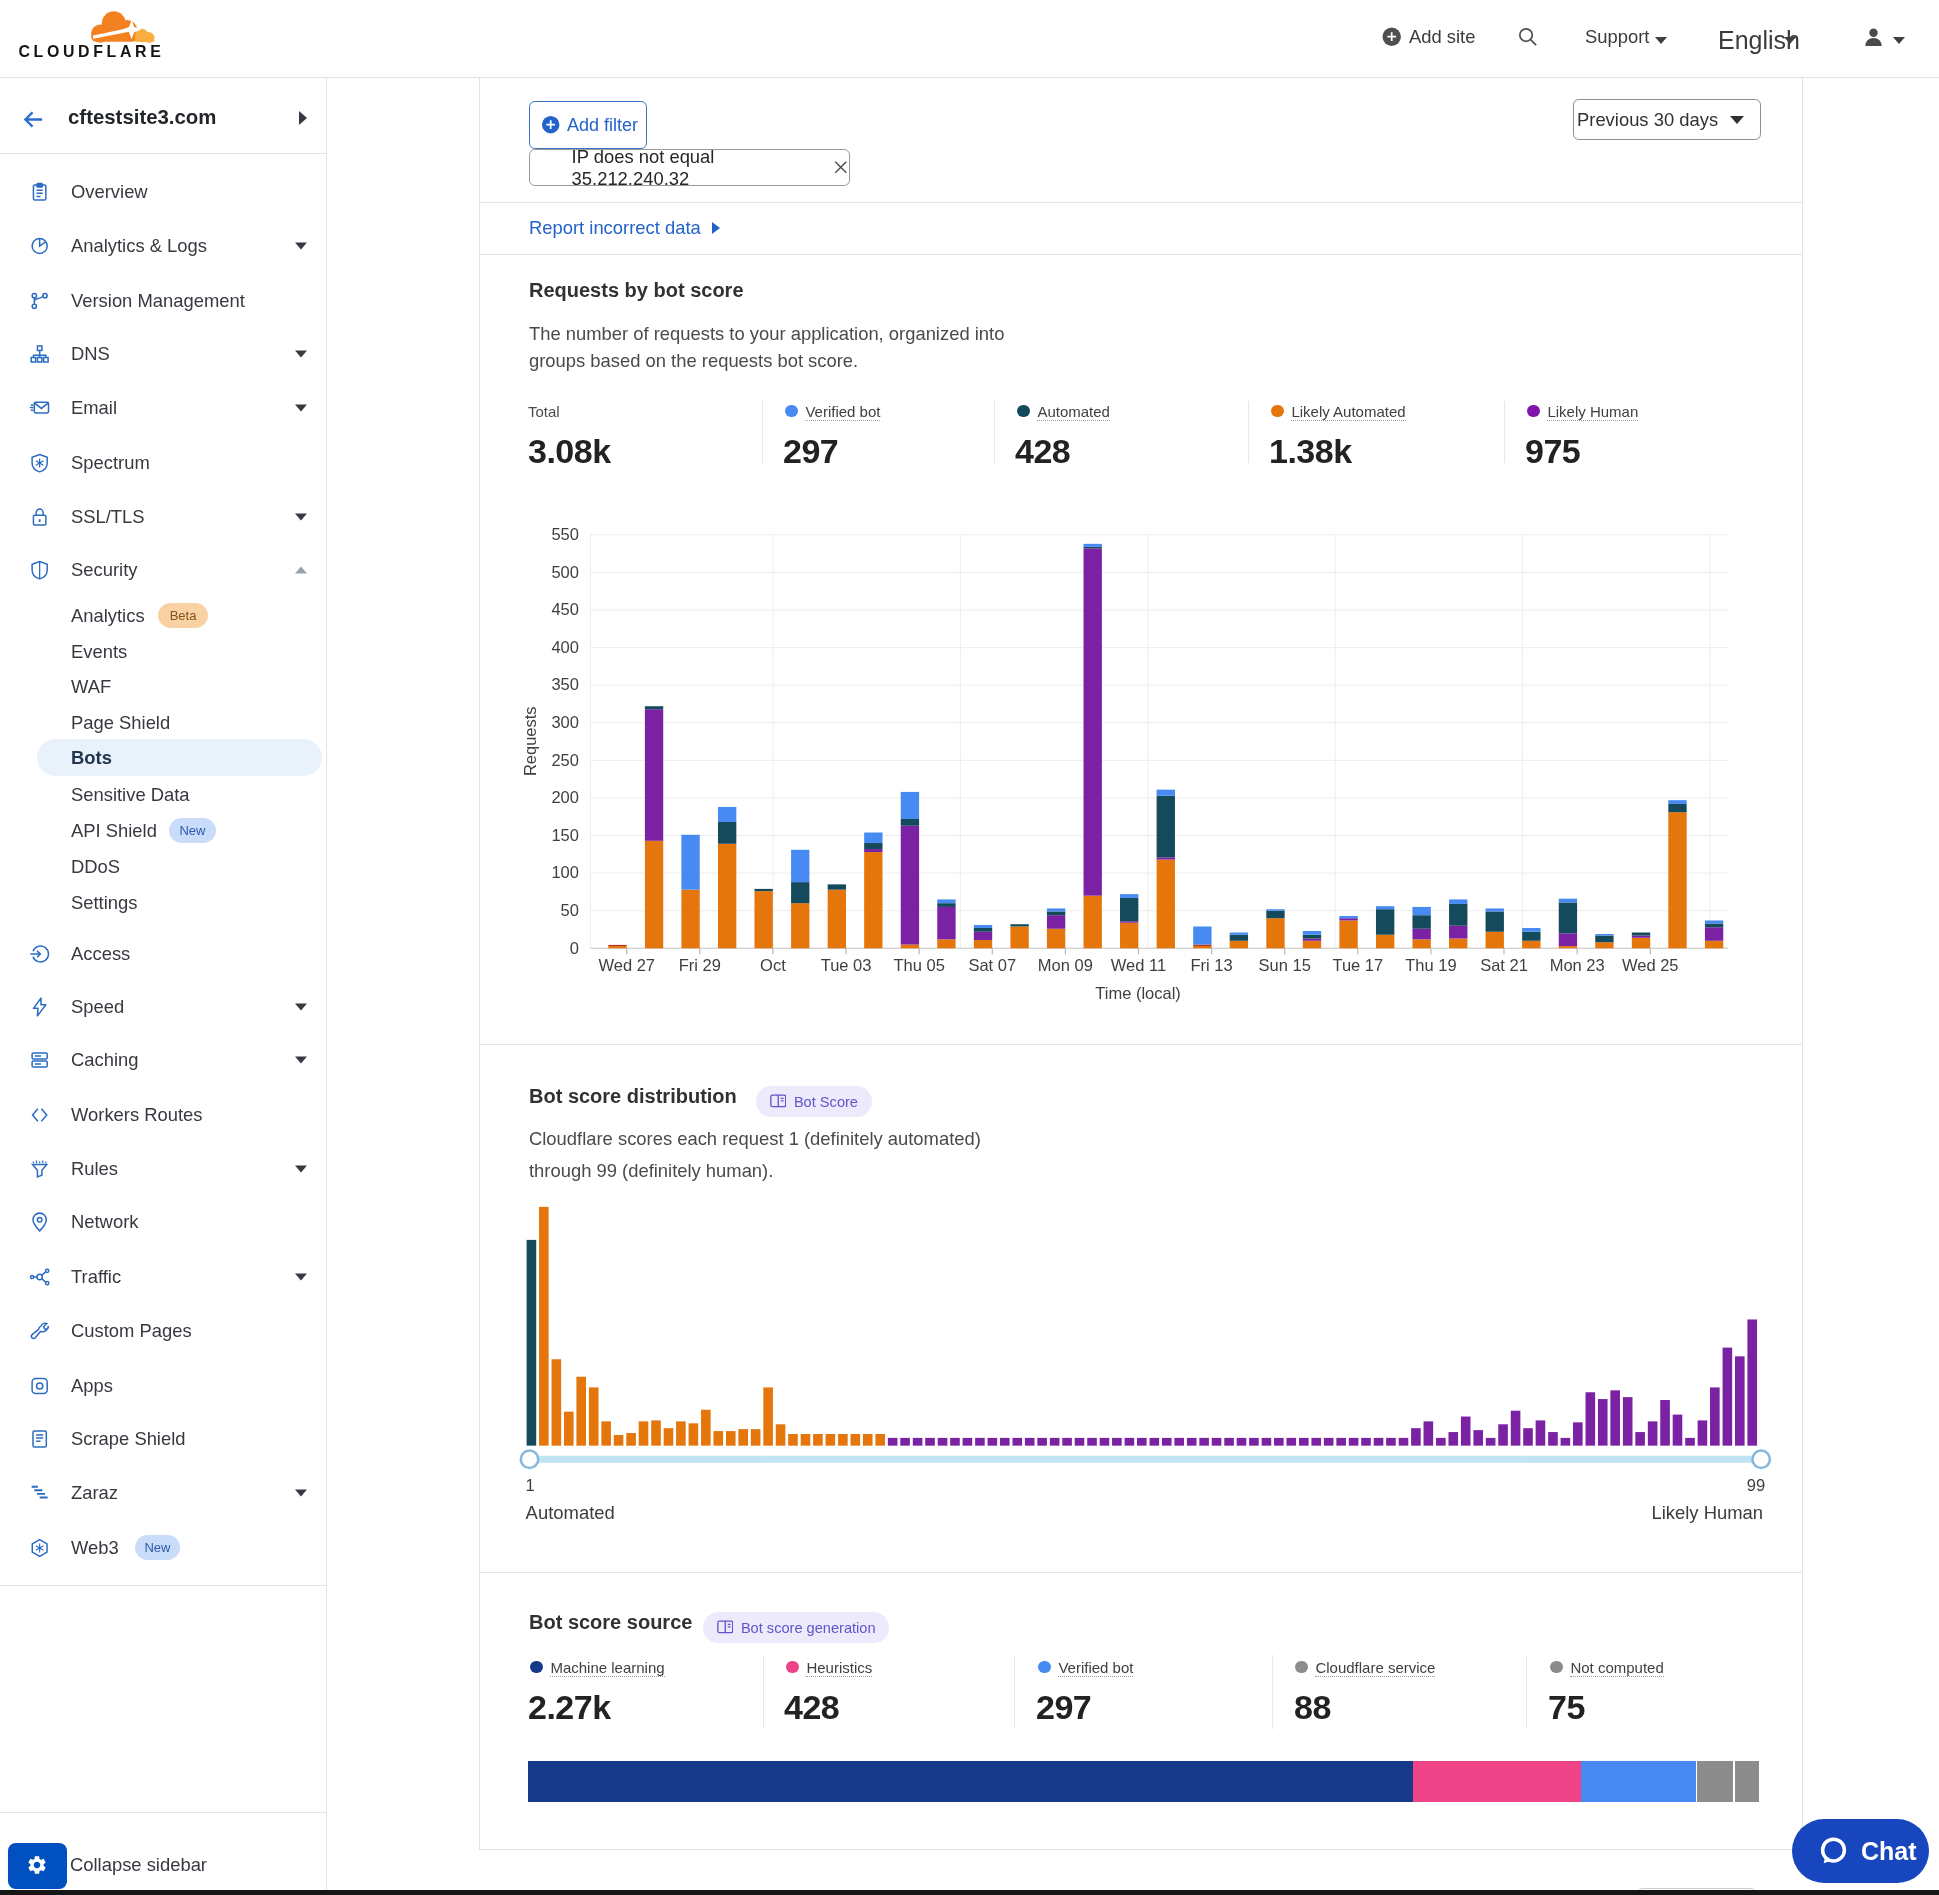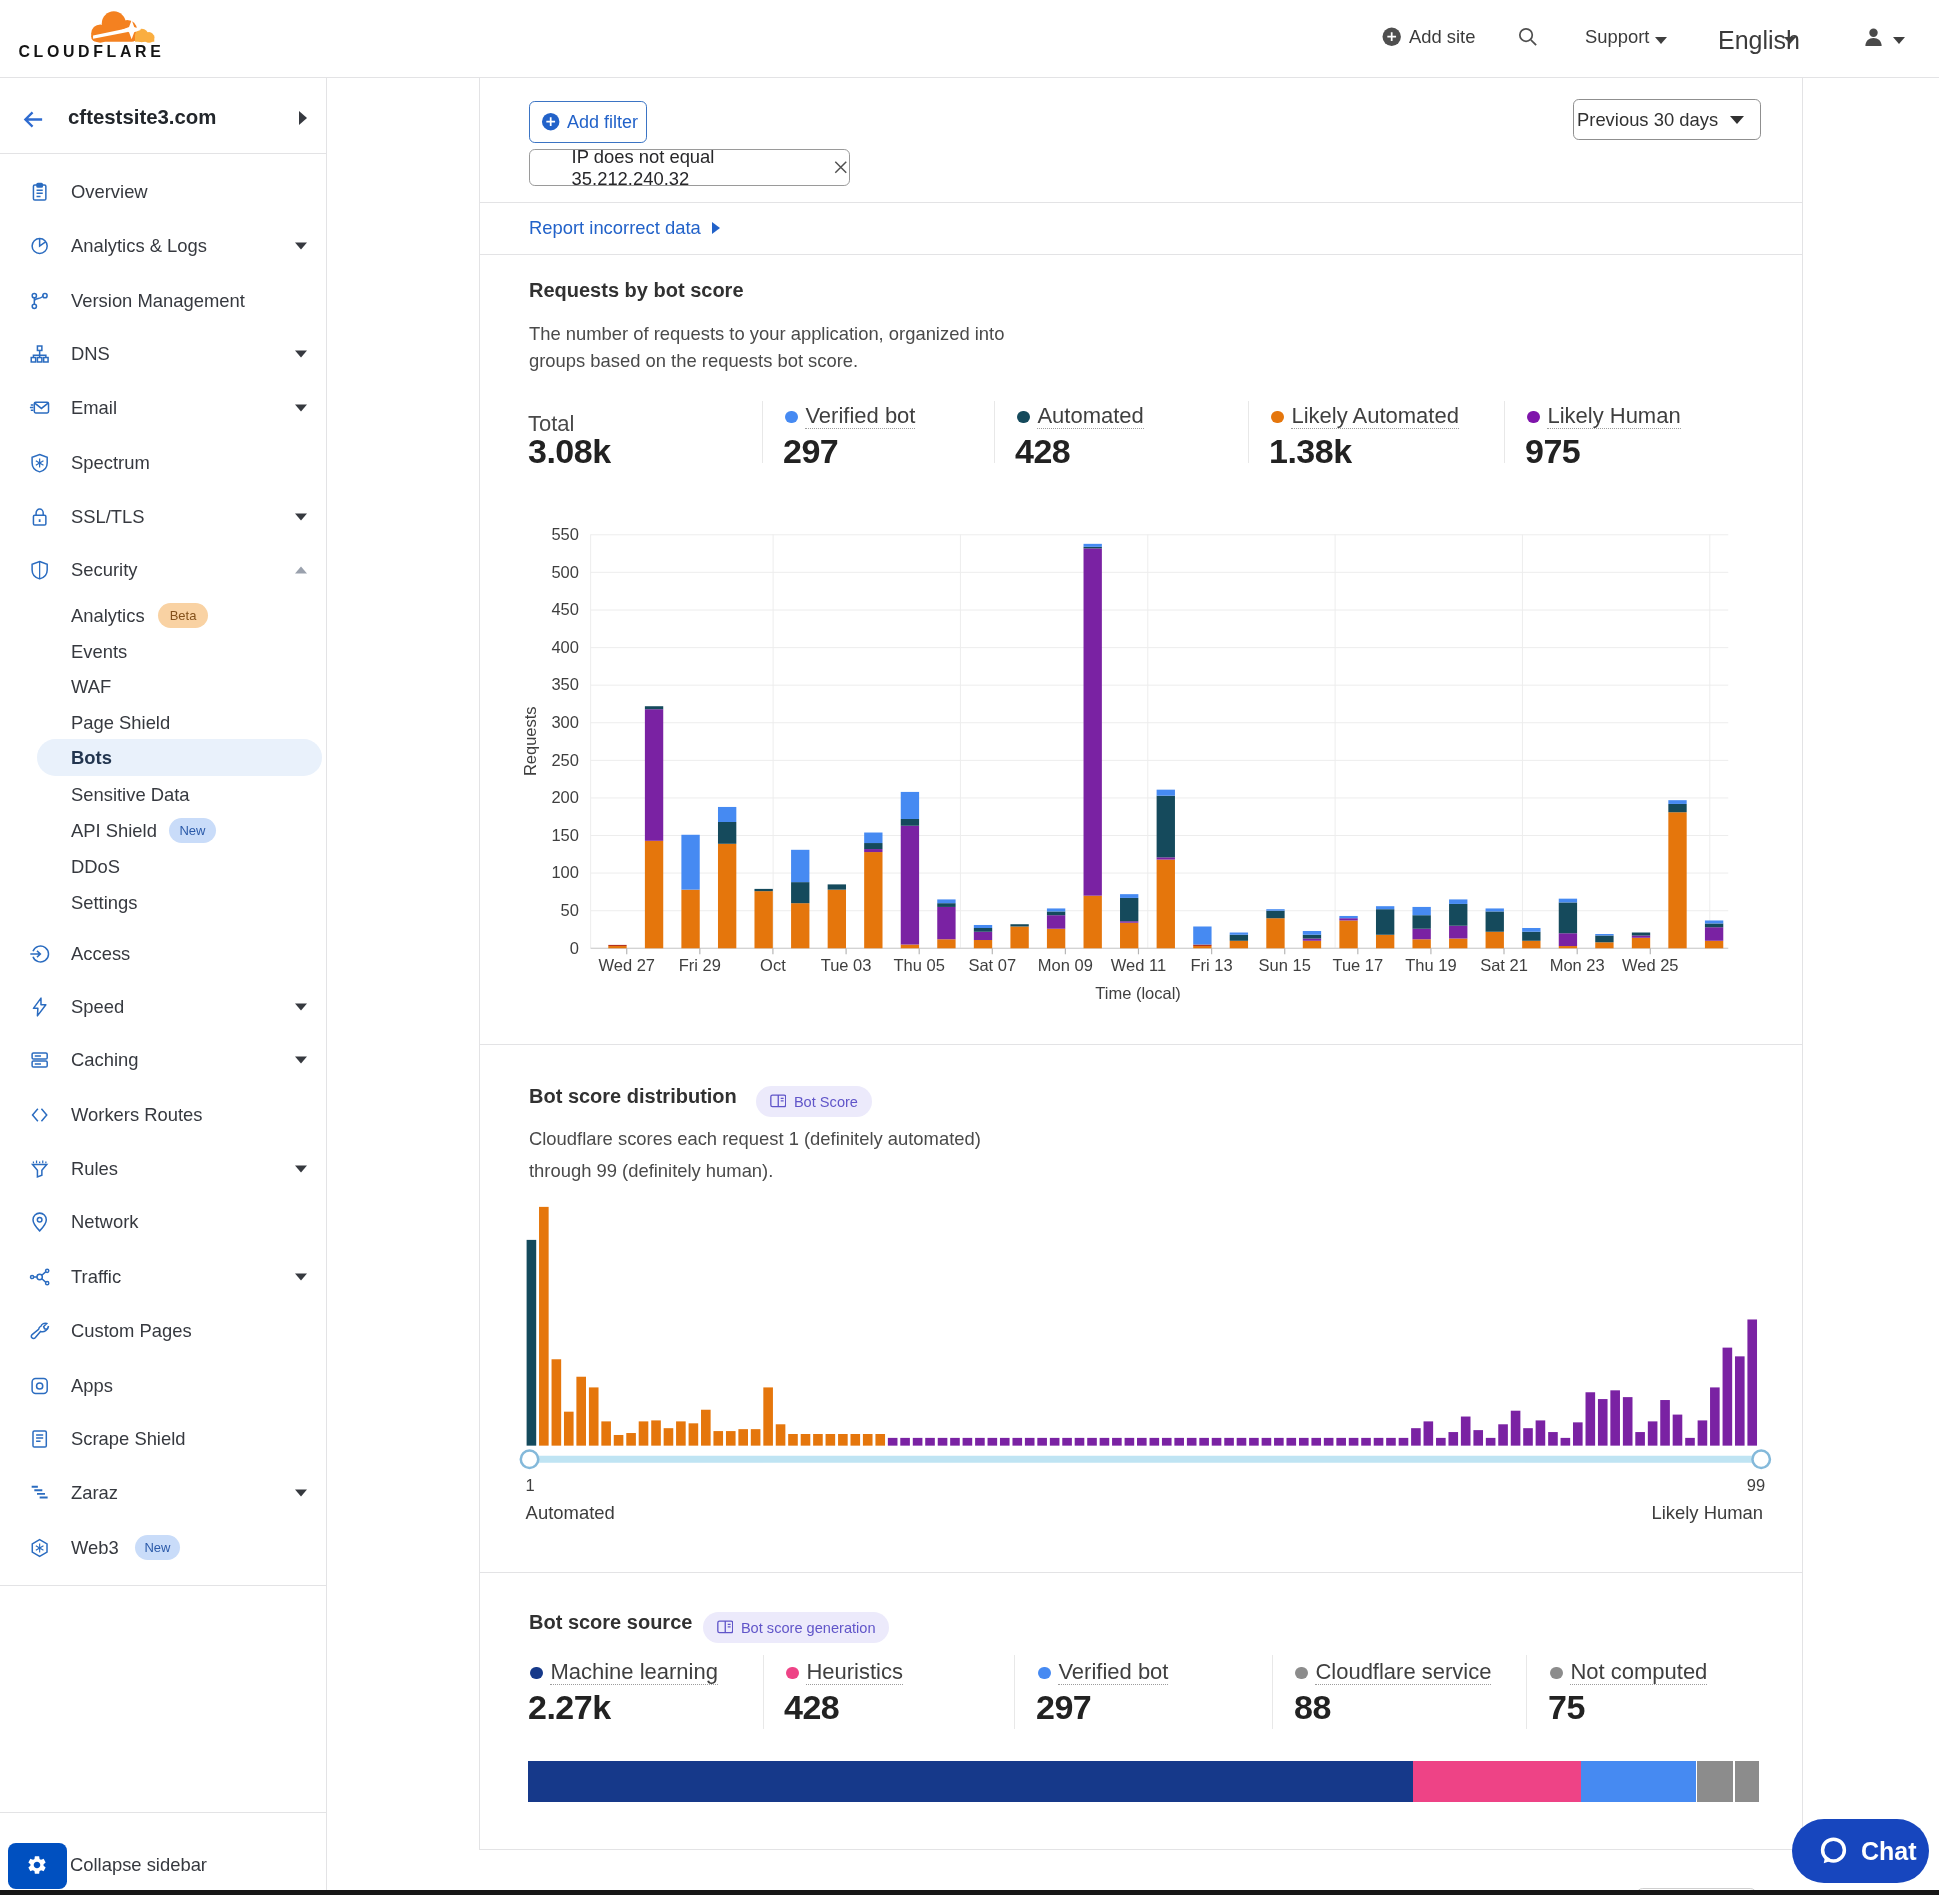--- a/index.html
+++ b/index.html
@@ -10,21 +10,21 @@
 .mi{position:absolute;left:0;width:326px;height:54px;}
 .mi .lbl{position:absolute;left:71px;top:50%;transform:translateY(-50%);font-size:18.4px;color:#36393f;}
 .mi svg.ic{position:absolute;left:29px;top:50%;transform:translateY(-50%);}
 .si{position:absolute;left:71px;width:255px;height:36px;font-size:18.4px;color:#36393f;}
 .si span{position:absolute;left:0;top:50%;transform:translateY(-50%);}
 .caret{position:absolute;right:19.4px;top:50%;transform:translateY(-50%);width:0;height:0;
  border-left:6.8px solid transparent;border-right:6.8px solid transparent;border-top:7.8px solid #36393f;}
 .pill{position:absolute;border-radius:12.6px;font-size:13px;display:flex;align-items:center;justify-content:center;}
 .h2{position:absolute;font-size:20px;font-weight:700;color:#313131;}
 .p{position:absolute;font-size:18.4px;color:#4a4a4a;line-height:27px;}
-.statlbl{font-size:22px;color:#3f3f3f;margin-top:8px;}
+.statlbl{font-size:15px;color:#3f3f3f;}
 .statval{position:absolute;font-size:34px;font-weight:700;color:#222;letter-spacing:-0.5px;}
 .dotted{border-bottom:1.9px dotted #9d9d9d;padding-bottom:0px;}
 .dot{display:inline-block;width:12.6px;height:12.6px;border-radius:50%;margin-right:7.8px;vertical-align:middle;position:relative;top:-1.9px;}
 .badge{position:absolute;background:#eceafb;border-radius:15.5px;color:#6055c9;font-size:14.6px;
  display:flex;align-items:center;padding:0 13.6px;height:31px;box-sizing:border-box;}
 </style></head>
 <body>
 
 <svg class="abs" style="left:17.5px;top:7.8px" width="155" height="53" viewBox="0 0 160 55">
 <g fill="#f48120">
@@ -265,21 +265,21 @@
   </div>
 <div class="pill" style="left:158px;top:603px;width:50px;height:25px;background:#f9d2a3;color:#84511b">Beta</div>
 <div class="pill" style="left:169px;top:818px;width:47px;height:25px;background:#c9dcf9;color:#2b5aa9">New</div>
 <div class="hline" style="left:0;top:1585px;width:326px"></div>
 <div class="hline" style="left:0;top:1812px;width:326px"></div>
 <div class="abs" style="left:7.8px;top:1843px;width:59px;height:46px;background:#0050c0;border-radius:7.8px"></div>
 <svg class="abs" style="left:26px;top:1854px" width="22" height="22" viewBox="0 0 24 24" fill="#fff">
     <path d="M19.14 12.94c.04-.3.06-.61.06-.94 0-.32-.02-.64-.07-.94l2.03-1.58c.18-.14.23-.41.12-.61l-1.92-3.32c-.12-.22-.37-.29-.59-.22l-2.39.96c-.5-.38-1.03-.7-1.62-.94l-.36-2.54c-.04-.24-.24-.41-.48-.41h-3.84c-.24 0-.43.17-.47.41l-.36 2.54c-.59.24-1.13.57-1.62.94l-2.39-.96c-.22-.08-.47 0-.59.22L2.74 8.87c-.12.21-.08.47.12.61l2.03 1.58c-.05.3-.09.63-.09.94s.02.64.07.94l-2.03 1.58c-.18.14-.23.41-.12.61l1.92 3.32c.12.22.37.29.59.22l2.39-.96c.5.38 1.03.7 1.62.94l.36 2.54c.05.24.24.41.48.41h3.84c.24 0 .44-.17.47-.41l.36-2.54c.59-.24 1.13-.56 1.62-.94l2.39.96c.22.08.47 0 .59-.22l1.92-3.32c.12-.22.07-.47-.12-.61l-2.01-1.58zM12 15.6c-1.98 0-3.6-1.62-3.6-3.6s1.62-3.6 3.6-3.6 3.6 1.62 3.6 3.6-1.62 3.6-3.6 3.6z"></path>
   </svg>
 <div class="abs" style="left:70px;top:1854px;font-size:18.4px;color:#36393f">Collapse sidebar</div>
-<div class="abs" style="left:529px;top:101px;width:118px;height:42px;border:1px solid #3b74c4;border-radius:5.8px;box-sizing:border-box;display:flex;align-items:center;text-align:right;">
+<div class="abs" style="left:529px;top:101px;width:118px;height:48px;border:1px solid #3b74c4;border-radius:5.8px;box-sizing:border-box;display:flex;align-items:center;text-align:right;">
 <svg style="margin-left:10.7px" width="19.4" height="19.4" viewBox="0 0 20 20">
       <circle cx="10" cy="10" r="9" fill="#2262c9"></circle>
       <path d="M10 5.5v9M5.5 10h9" stroke="#fff" stroke-width="1.8"></path>
     </svg>
 <span style="margin-left:6.8px;font-size:18px;color:#2262c9">Add filter</span>
   </div>
 <div class="abs" style="left:529px;top:149px;width:321px;height:37px;border:1px solid #9a9a9a;border-radius:5.8px;box-sizing:border-box;display:flex;align-items:center;padding-left:28px;">
 <span style="margin-left:13.6px;font-size:18.4px;color:#27272a">IP does not equal 35.212.240.32</span>
 <svg style="margin-left:11.6px" width="16.5" height="16.5" viewBox="0 0 17 17" stroke="#4f4f4f" stroke-width="1.6">
       <path d="M2.5 2.5 L14.5 14.5 M14.5 2.5 L2.5 14.5"></path>

